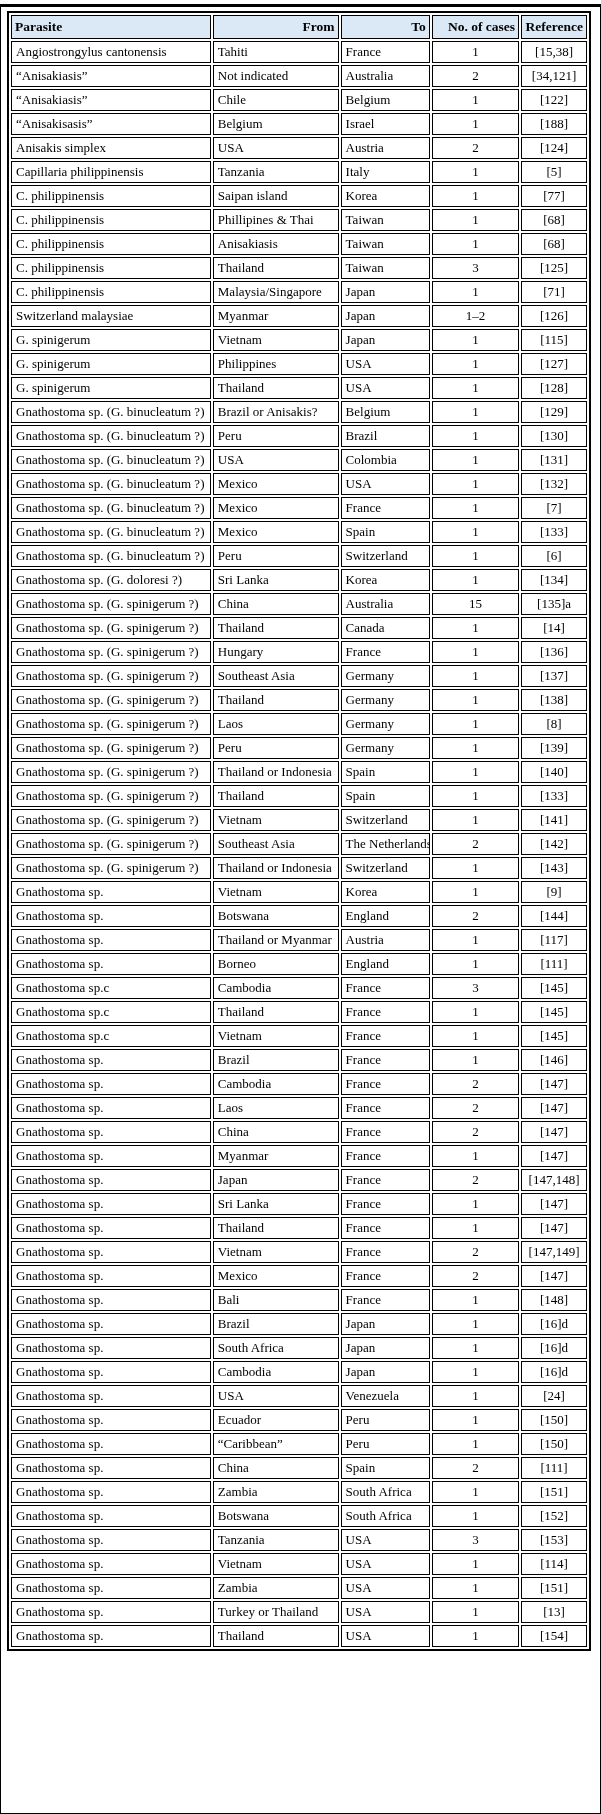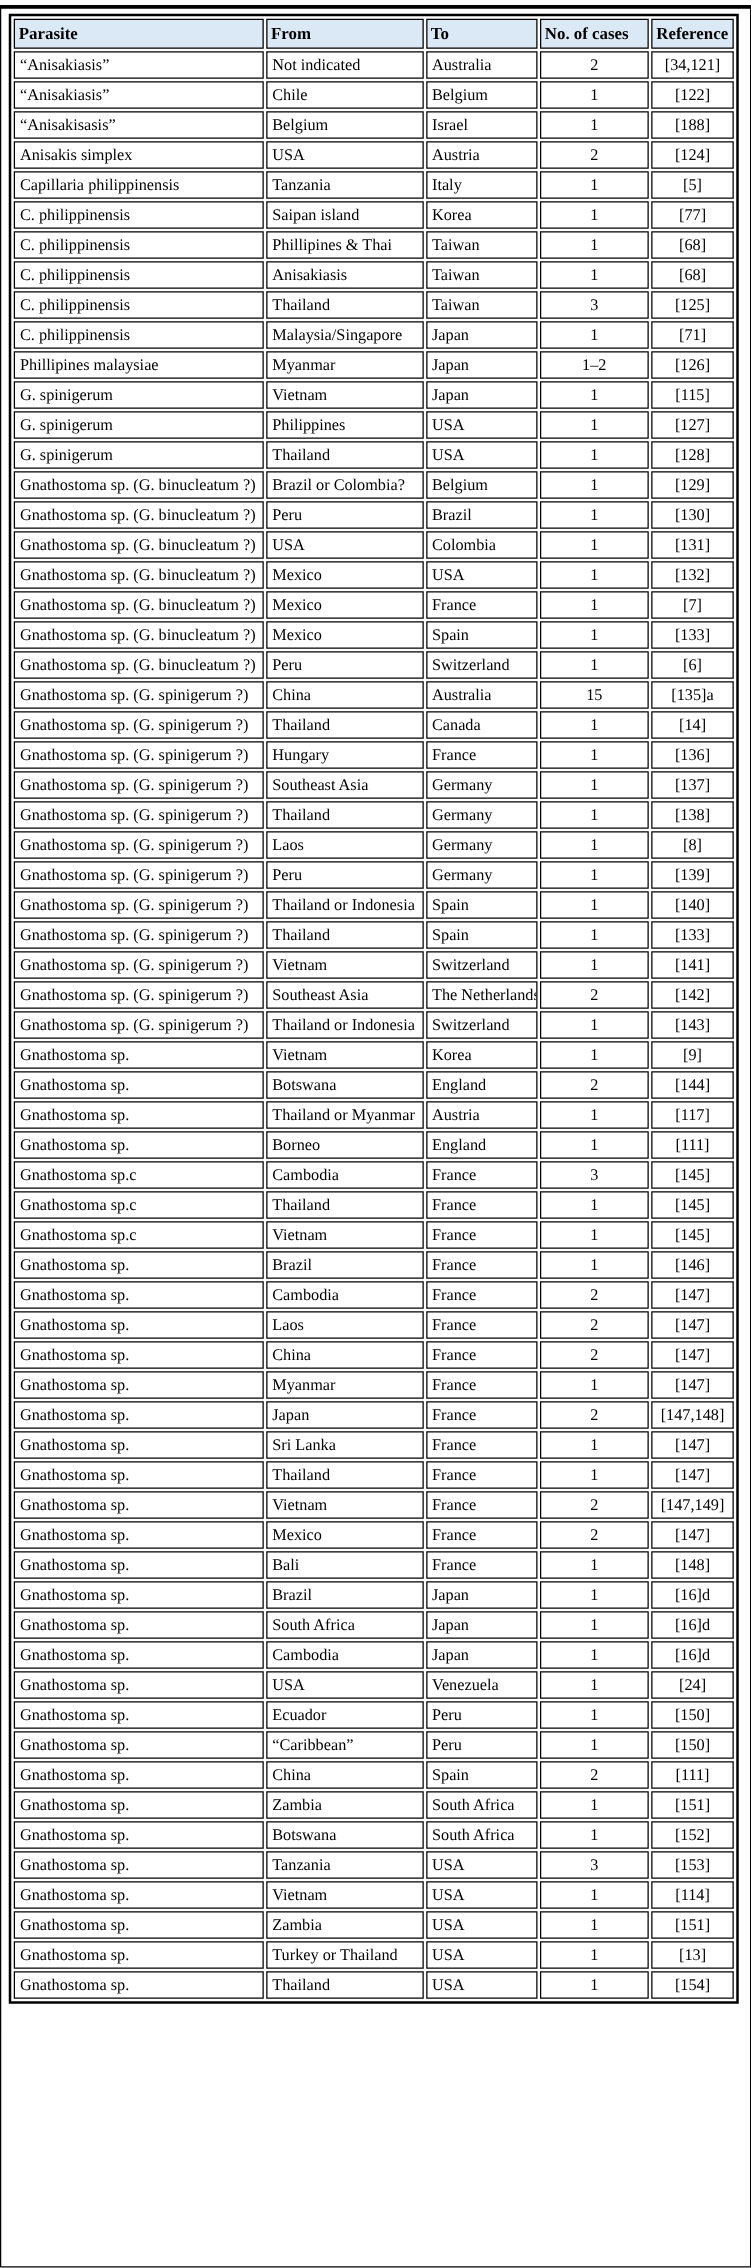--- a/index.html
+++ b/index.html
@@ -41,21 +41,21 @@
     font-size: 13px;
     color: #000;
     overflow: hidden;
     white-space: nowrap;
     background: #ffffff;
   }
   th {
     height: 24px;
     font-weight: bold;
     background: #dbe9f7;
-    text-align: left;
+    text-align: right;
     padding: 1px 3px;
     font-size: 13.5px;
   }
   th.align-left { text-align: left; }
   td {
     height: 22px;
     padding: 1px 4px;
     text-align: left;
   }
   td.align-center { text-align: center; padding: 1px 2px; }
@@ -76,20 +76,27 @@
       <tr>
           <th class="align-left">Parasite</th>
           <th>From</th>
           <th>To</th>
           <th>No. of cases</th>
           <th>Reference</th>
         </tr>
     </thead>
     <tbody>
         <tr>
+          <td>Angiostrongylus cantonensis</td>
+          <td>Tahiti</td>
+          <td>France</td>
+          <td class="align-center">1</td>
+          <td class="align-center">[15,38]</td>
+        </tr>
+        <tr>
           <td>“Anisakiasis”</td>
           <td>Not indicated</td>
           <td>Australia</td>
           <td class="align-center">2</td>
           <td class="align-center">[34,121]</td>
         </tr>
         <tr>
           <td>“Anisakiasis”</td>
           <td>Chile</td>
           <td>Belgium</td>
@@ -146,21 +153,21 @@
           <td class="align-center">[125]</td>
         </tr>
         <tr>
           <td>C. philippinensis</td>
           <td>Malaysia/Singapore</td>
           <td>Japan</td>
           <td class="align-center">1</td>
           <td class="align-center">[71]</td>
         </tr>
         <tr>
-          <td>Phillipines malaysiae</td>
+          <td>Switzerland malaysiae</td>
           <td>Myanmar</td>
           <td>Japan</td>
           <td class="align-center">1–2</td>
           <td class="align-center">[126]</td>
         </tr>
         <tr>
           <td>G. spinigerum</td>
           <td>Vietnam</td>
           <td>Japan</td>
           <td class="align-center">1</td>
@@ -175,21 +182,21 @@
         </tr>
         <tr>
           <td>G. spinigerum</td>
           <td>Thailand</td>
           <td>USA</td>
           <td class="align-center">1</td>
           <td class="align-center">[128]</td>
         </tr>
         <tr>
           <td>Gnathostoma sp. (G. binucleatum ?)</td>
-          <td>Brazil or Colombia?</td>
+          <td>Brazil or Anisakis?</td>
           <td>Belgium</td>
           <td class="align-center">1</td>
           <td class="align-center">[129]</td>
         </tr>
         <tr>
           <td>Gnathostoma sp. (G. binucleatum ?)</td>
           <td>Peru</td>
           <td>Brazil</td>
           <td class="align-center">1</td>
           <td class="align-center">[130]</td>
@@ -221,20 +228,27 @@
           <td>Spain</td>
           <td class="align-center">1</td>
           <td class="align-center">[133]</td>
         </tr>
         <tr>
           <td>Gnathostoma sp. (G. binucleatum ?)</td>
           <td>Peru</td>
           <td>Switzerland</td>
           <td class="align-center">1</td>
           <td class="align-center">[6]</td>
+        </tr>
+        <tr>
+          <td>Gnathostoma sp. (G. doloresi ?)</td>
+          <td>Sri Lanka</td>
+          <td>Korea</td>
+          <td class="align-center">1</td>
+          <td class="align-center">[134]</td>
         </tr>
         <tr>
           <td>Gnathostoma sp. (G. spinigerum ?)</td>
           <td>China</td>
           <td>Australia</td>
           <td class="align-center">15</td>
           <td class="align-center">[135]a</td>
         </tr>
         <tr>
           <td>Gnathostoma sp. (G. spinigerum ?)</td>

